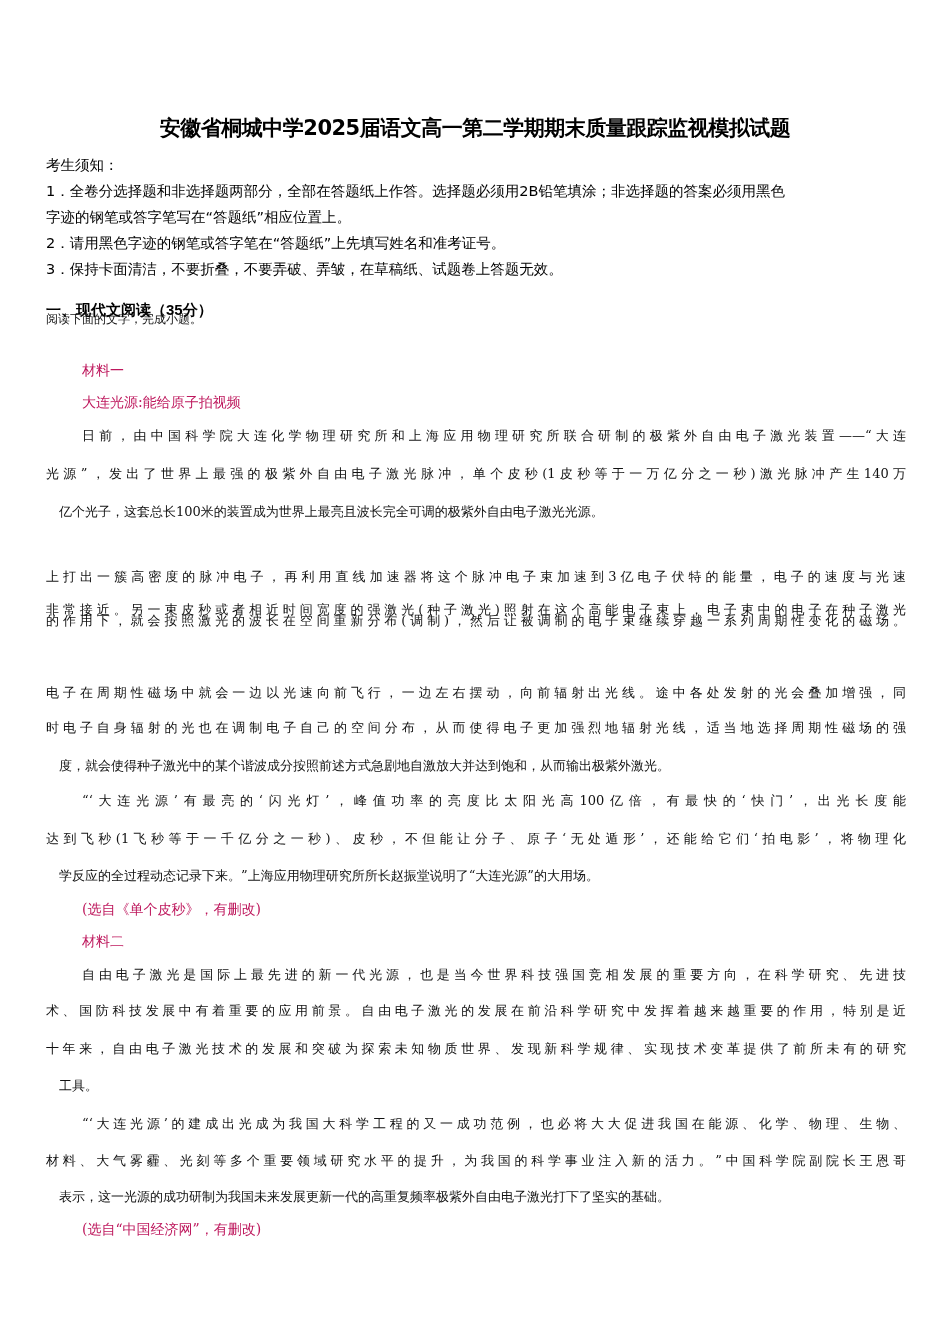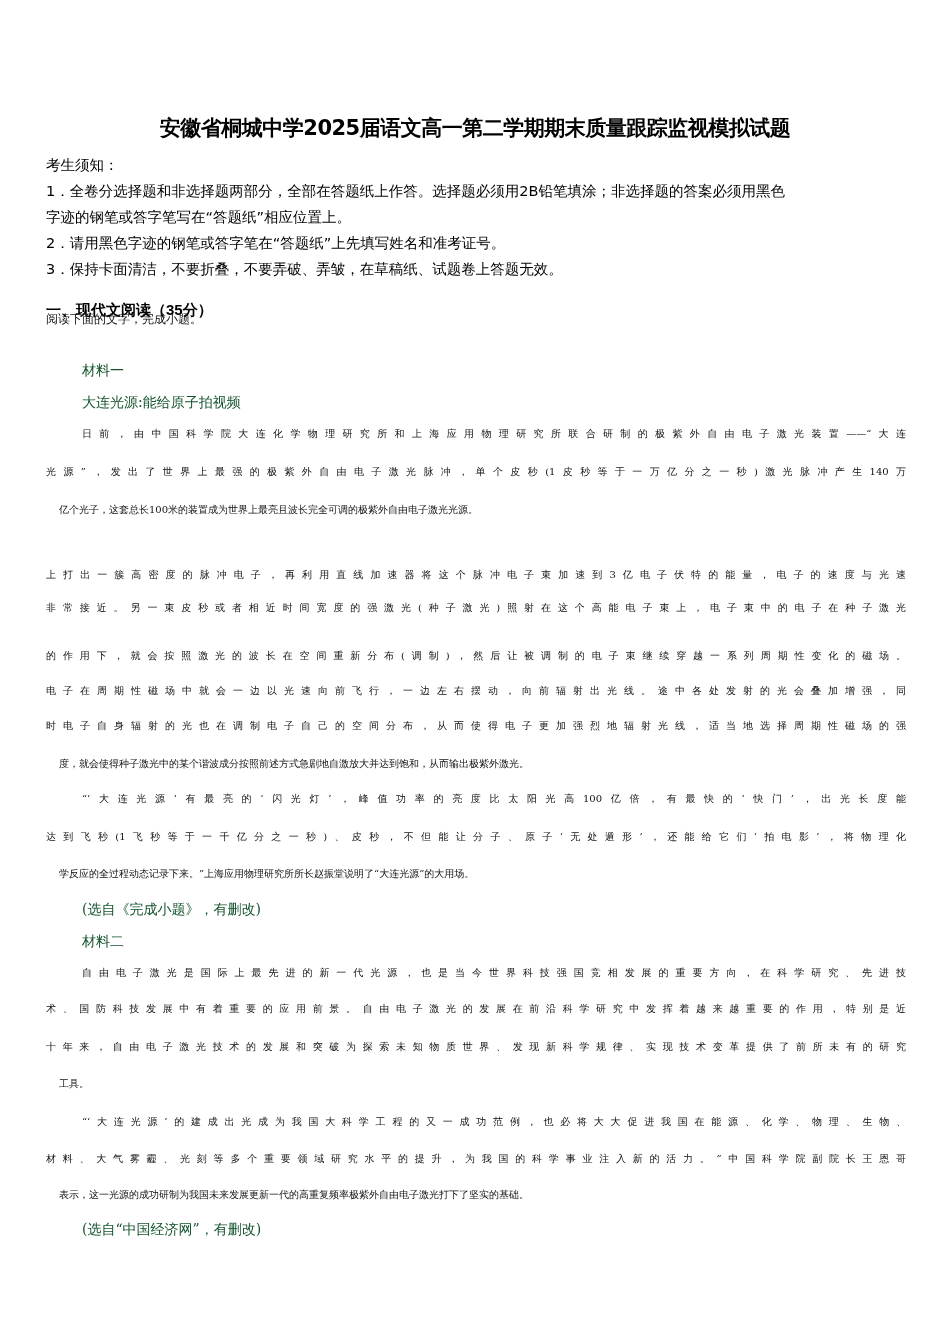--- a/index.html
+++ b/index.html
@@ -25,26 +25,26 @@
     font-family: Liberation Sans, sans-serif;
     font-weight: bold; font-size: 15px; color: #000;
   }
   .instruction {
     position: absolute; left: 46px; top: 311px;
     font-family: "DejaVu Sans", "Liberation Sans", sans-serif;
     font-size: 12px; color: #111;
   }
   .line {
     position: absolute; left: 46px; width: 860px;
-    font-size: 10px; white-space: nowrap; color: #111;
+    font-size: 13px; white-space: nowrap; color: #111;
     text-align: justify; text-align-last: justify;
   }
   .line.last { text-align-last: left; margin-left: 13px; }
   .indent { padding-left: 36px; box-sizing: border-box; }
-  .label { position: absolute; left: 82px; font-size: 14px; color: #14532d; }
+  .label { position: absolute; left: 82px; font-size: 14px; color: #be185d; }
 </style>
 </head>
 <body>
 
 <div class="page">
 
   <div class="title">安徽省桐城中学2025届语文高一第二学期期末质量跟踪监视模拟试题</div>
 
   <div class="notice">
     <div>考生须知：</div>
@@ -59,30 +59,30 @@
 
   <div class="label" style="top:362px">材料一</div>
   <div class="label" style="top:394px">大连光源:能给原子拍视频</div>
 
   <div class="line indent" style="top:427px">日前，由中国科学院大连化学物理研究所和上海应用物理研究所联合研制的极紫外自由电子激光装置——“大连</div>
   <div class="line" style="top:465px">光源”，发出了世界上最强的极紫外自由电子激光脉冲，单个皮秒(1皮秒等于一万亿分之一秒)激光脉冲产生140万</div>
   <div class="line last" style="top:503px">亿个光子，这套总长100米的装置成为世界上最亮且波长完全可调的极紫外自由电子激光光源。</div>
 
   <div class="line" style="top:568px">上打出一簇高密度的脉冲电子，再利用直线加速器将这个脉冲电子束加速到3亿电子伏特的能量，电子的速度与光速</div>
   <div class="line" style="top:601px">非常接近。另一束皮秒或者相近时间宽度的强激光(种子激光)照射在这个高能电子束上，电子束中的电子在种子激光</div>
-  <div class="line" style="top:649px">的作用下，就会按照激光的波长在空间重新分布(调制)，然后让被调制的电子束继续穿越一系列周期性变化的磁场。</div>
+  <div class="line" style="top:612px">的作用下，就会按照激光的波长在空间重新分布(调制)，然后让被调制的电子束继续穿越一系列周期性变化的磁场。</div>
   <div class="line" style="top:684px">电子在周期性磁场中就会一边以光速向前飞行，一边左右摆动，向前辐射出光线。途中各处发射的光会叠加增强，同</div>
   <div class="line" style="top:719px">时电子自身辐射的光也在调制电子自己的空间分布，从而使得电子更加强烈地辐射光线，适当地选择周期性磁场的强</div>
   <div class="line last" style="top:757px">度，就会使得种子激光中的某个谐波成分按照前述方式急剧地自激放大并达到饱和，从而输出极紫外激光。</div>
 
   <div class="line indent" style="top:792px">“‘大连光源’有最亮的‘闪光灯’，峰值功率的亮度比太阳光高100亿倍，有最快的‘快门’，出光长度能</div>
   <div class="line" style="top:830px">达到飞秒(1飞秒等于一千亿分之一秒)、皮秒，不但能让分子、原子‘无处遁形’，还能给它们‘拍电影’，将物理化</div>
   <div class="line last" style="top:867px">学反应的全过程动态记录下来。”上海应用物理研究所所长赵振堂说明了“大连光源”的大用场。</div>
 
-  <div class="label" style="top:901px">(选自《完成小题》，有删改)</div>
+  <div class="label" style="top:901px">(选自《单个皮秒》，有删改)</div>
 
   <div class="label" style="top:933px">材料二</div>
 
   <div class="line indent" style="top:966px">自由电子激光是国际上最先进的新一代光源，也是当今世界科技强国竞相发展的重要方向，在科学研究、先进技</div>
   <div class="line" style="top:1040px">十年来，自由电子激光技术的发展和突破为探索未知物质世界、发现新科学规律、实现技术变革提供了前所未有的研究</div>
   <div class="line" style="top:1002px">术、国防科技发展中有着重要的应用前景。自由电子激光的发展在前沿科学研究中发挥着越来越重要的作用，特别是近</div>
   <div class="line last" style="top:1077px">工具。</div>
 
   <div class="line" style="top:1152px">材料、大气雾霾、光刻等多个重要领域研究水平的提升，为我国的科学事业注入新的活力。”中国科学院副院长王恩哥</div>
   <div class="line indent" style="top:1115px">“‘大连光源’的建成出光成为我国大科学工程的又一成功范例，也必将大大促进我国在能源、化学、物理、生物、</div>

